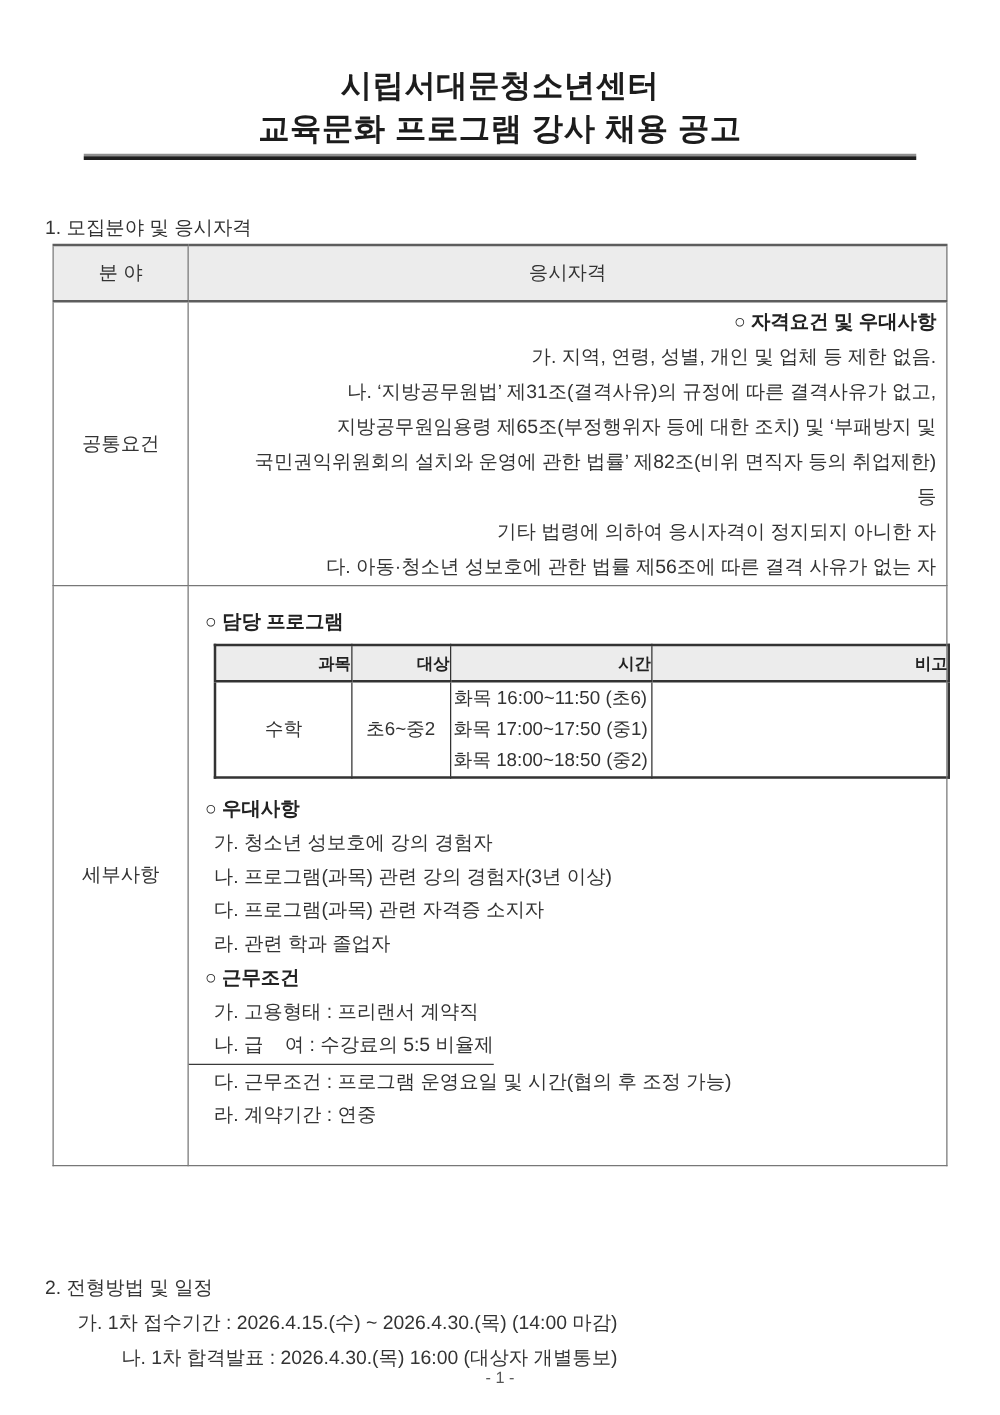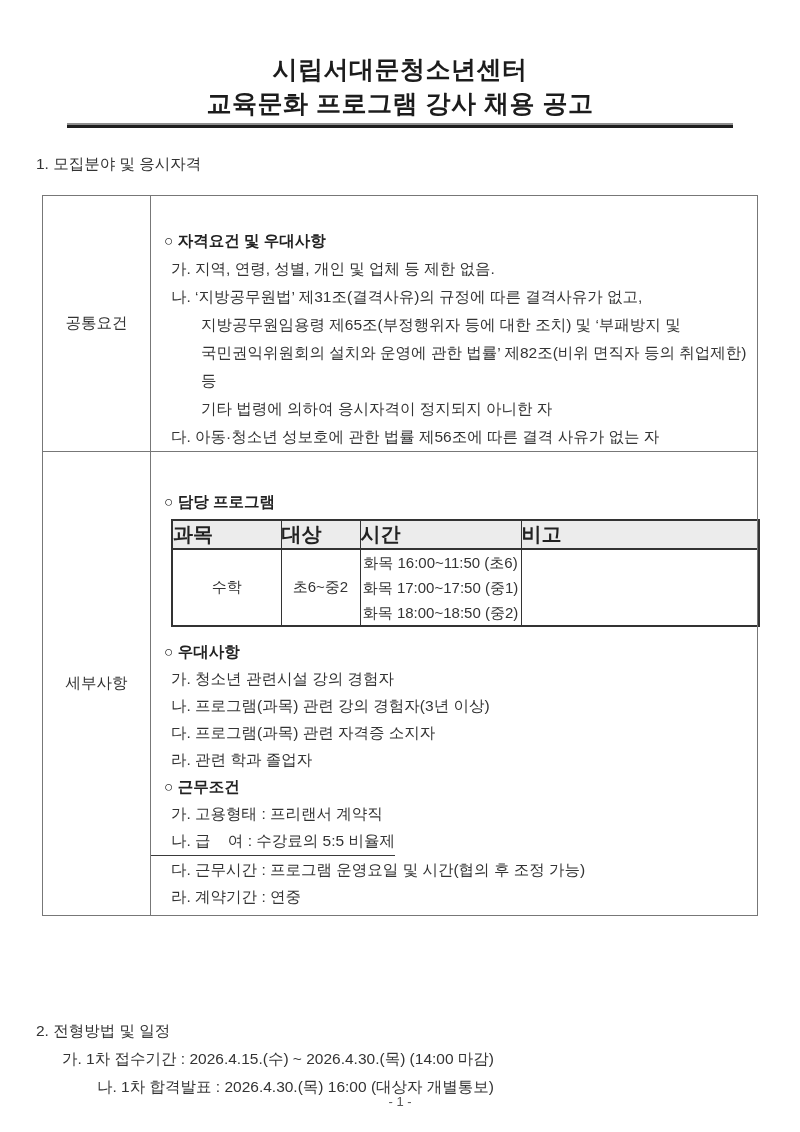--- a/index.html
+++ b/index.html
@@ -18,42 +18,42 @@
   .title-line {
     font-size:25px; font-weight:bold; color:#1c1c1c;
     line-height:34px; letter-spacing:0.5px; white-space:pre-wrap;
   }
   .title-rule { width:666px; margin:3px auto 0 auto; }
   .title-rule .rule-gray  { height:2px; background:#8f8f8f; }
   .title-rule .rule-black { height:3px; background:#1e1e1e; }
 
   
   .sec-heading { font-size:15.5px; color:#333; white-space:pre-wrap; }
-  #sec1-heading { position:absolute; left:36px; top:154px; }
+  #sec1-heading { position:absolute; left:36px; top:172px; }
 
   
   table.qual { position:absolute; left:42px; top:195px; width:716px;
     border-collapse:collapse; table-layout:fixed; }
   table.qual th, table.qual td { border:1px solid #777; }
   table.qual tr.head th {
     height:45px; background:#ececec; font-weight:normal;
     font-size:15.5px; color:#333; text-align:center; vertical-align:middle;
     border-bottom:2px solid #5d5d5d; border-top:2px solid #5d5d5d;
     white-space:pre-wrap;
   }
   col.c-label { width:108px; }
   td.row-label {
     text-align:center; vertical-align:middle; font-size:15.5px; color:#333;
     white-space:pre-wrap;
   }
   td.cell-content { vertical-align:top; padding-left:13px; padding-right:8px; }
   tr.r-common td { height:215px; }
   tr.r-detail td { height:464px; }
-  tr.r-common td.cell-content { padding-top:31px; }
-  tr.r-detail td.cell-content { padding-top:36px; }
+  tr.r-common td.cell-content { padding-top:2px;text-align:right; }
+  tr.r-detail td.cell-content { padding-top:15px; }
 
   .line { font-size:15.5px; line-height:28px; color:#333; white-space:pre-wrap; }
   tr.r-detail .line { line-height:27px; }
   .line.h { font-weight:bold; color:#222; }
   .line.item { padding-left:7px; }
   .line.cont { padding-left:37px; }
   .uline {
     display:inline-block;
     border-bottom:1.5px solid #3a3a3a;
     padding-bottom:1px;
@@ -61,22 +61,22 @@
   }
 
   
   table.program {
     border-collapse:collapse; table-layout:fixed;
     width:587px; margin:4px 0 11px 7px;
     border:2px solid #333;
   }
   table.program th, table.program td { border:1px solid #333; }
   table.program th {
-    height:29px; background:#ececec; font-size:20px; font-weight:bold;
-    color:#222; text-align:left; vertical-align:middle;
+    height:29px; background:#ececec; font-size:13px; font-weight:bold;
+    color:#222; text-align:right; vertical-align:middle;
     border-bottom:2px solid #333;
   }
   table.program td {
     font-size:15px; color:#333; text-align:center; vertical-align:middle;
     height:76px;
   }
   .time-line { line-height:25px; white-space:pre-wrap; }
   col.p1 { width:109px; } col.p2 { width:79px; }
   col.p3 { width:161px; } col.p4 { width:238px; }
 
@@ -107,20 +107,24 @@
   </div>
 
   <div class="sec-heading" id="sec1-heading">1. 모집분야 및 응시자격</div>
 
   <table class="qual">
     <colgroup>
       <col class="c-label">
         <col>
     </colgroup>
     <tbody>
+        <tr class="head">
+      <th>분 야</th>
+      <th>응시자격</th>
+    </tr>
 
     <tr class="r-common">
       <td class="row-label">공통요건</td>
       <td class="cell-content">
         <div class="line h">○ 자격요건 및 우대사항</div>
         <div class="line item">가. 지역, 연령, 성별, 개인 및 업체 등 제한 없음.</div>
         <div class="line item">나. ‘지방공무원법’ 제31조(결격사유)의 규정에 따른 결격사유가 없고,</div>
         <div class="line cont">지방공무원임용령 제65조(부정행위자 등에 대한 조치) 및 ‘부패방지 및</div>
         <div class="line cont">국민권익위원회의 설치와 운영에 관한 법률’ 제82조(비위 면직자 등의 취업제한) 등</div>
         <div class="line cont">기타 법령에 의하여 응시자격이 정지되지 아니한 자</div>
@@ -154,29 +158,29 @@
               <div class="time-line">화목 16:00~11:50 (초6)</div>
               <div class="time-line">화목 17:00~17:50 (중1)</div>
               <div class="time-line">화목 18:00~18:50 (중2)</div>
             </td>
             <td></td>
           </tr>
         </tbody>
             </table>
 
         <div class="line h">○ 우대사항</div>
-        <div class="line item">가. 청소년 관련시설 강의 경험자</div>
+        <div class="line item">가. 청소년 성보호에 강의 경험자</div>
         <div class="line item">나. 프로그램(과목) 관련 강의 경험자(3년 이상)</div>
         <div class="line item">다. 프로그램(과목) 관련 자격증 소지자</div>
         <div class="line item">라. 관련 학과 졸업자</div>
 
         <div class="line h">○ 근무조건</div>
         <div class="line item">가. 고용형태 : 프리랜서 계약직</div>
         <div class="line item"><span class="uline">나. 급    여 : 수강료의 5:5 비율제</span></div>
-        <div class="line item">다. 근무시간 : 프로그램 운영요일 및 시간(협의 후 조정 가능)</div>
+        <div class="line item">다. 근무조건 : 프로그램 운영요일 및 시간(협의 후 조정 가능)</div>
         <div class="line item">라. 계약기간 : 연중</div>
       </td>
     </tr>
   </tbody>
     </table>
 
   <div id="section2">
     <div class="sec-heading">2. 전형방법 및 일정</div>
     <div class="s2-items">
       <div class="s2-item">가. 1차 접수기간 : 2026.4.15.(수) ~ 2026.4.30.(목) (14:00 마감)</div>

